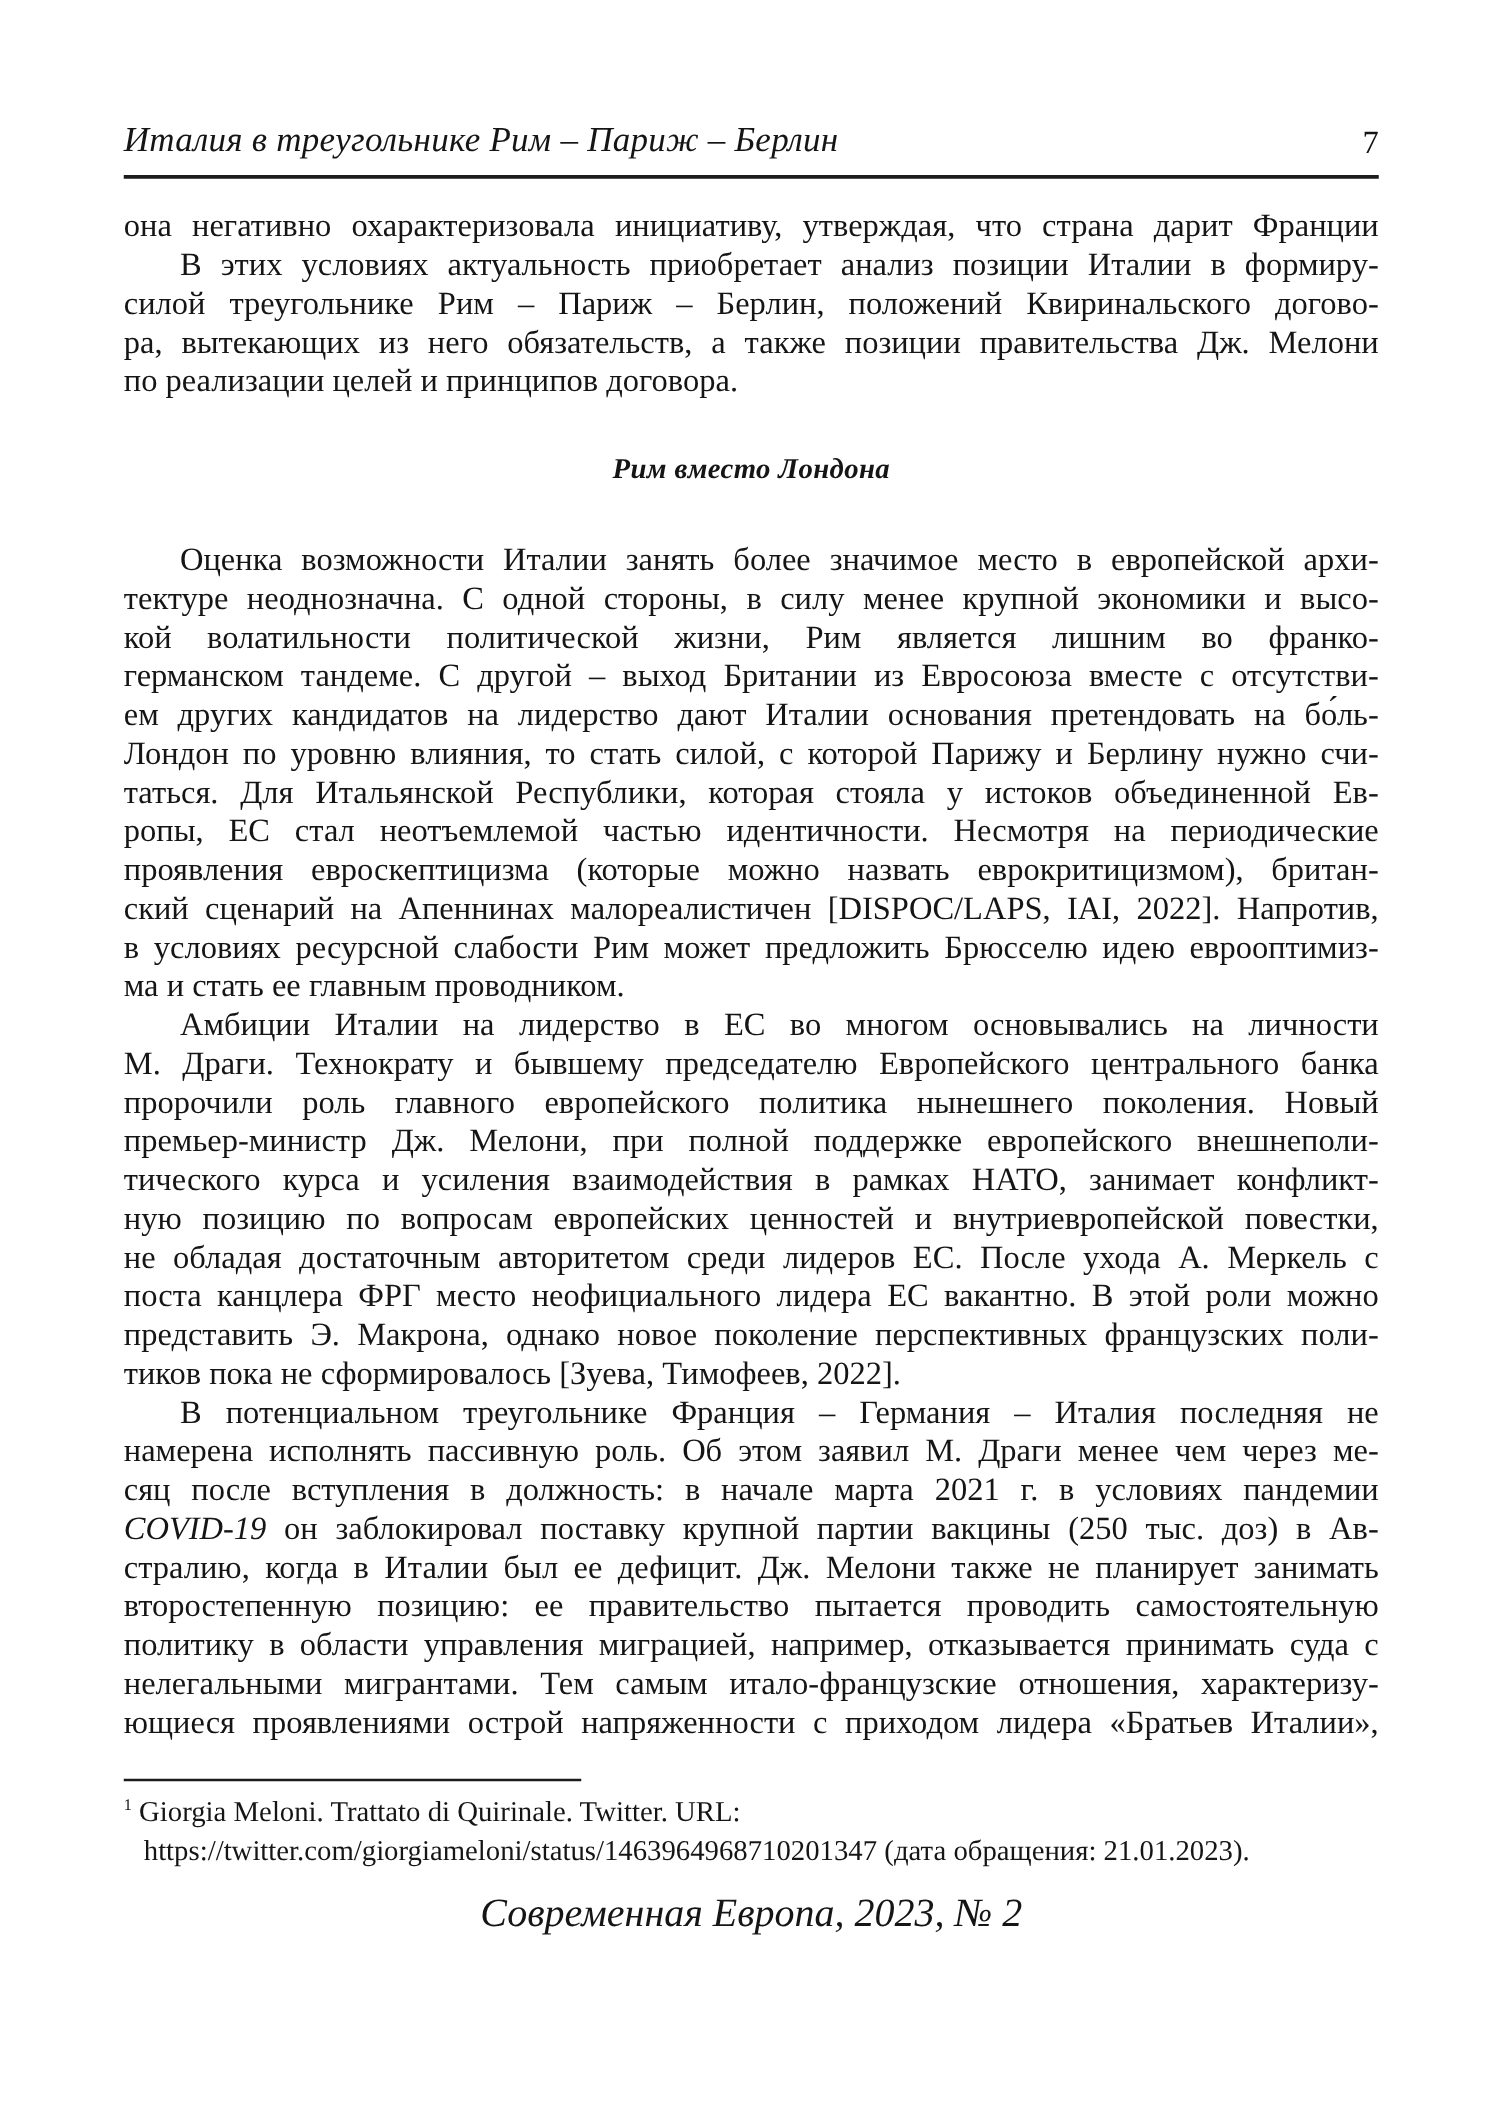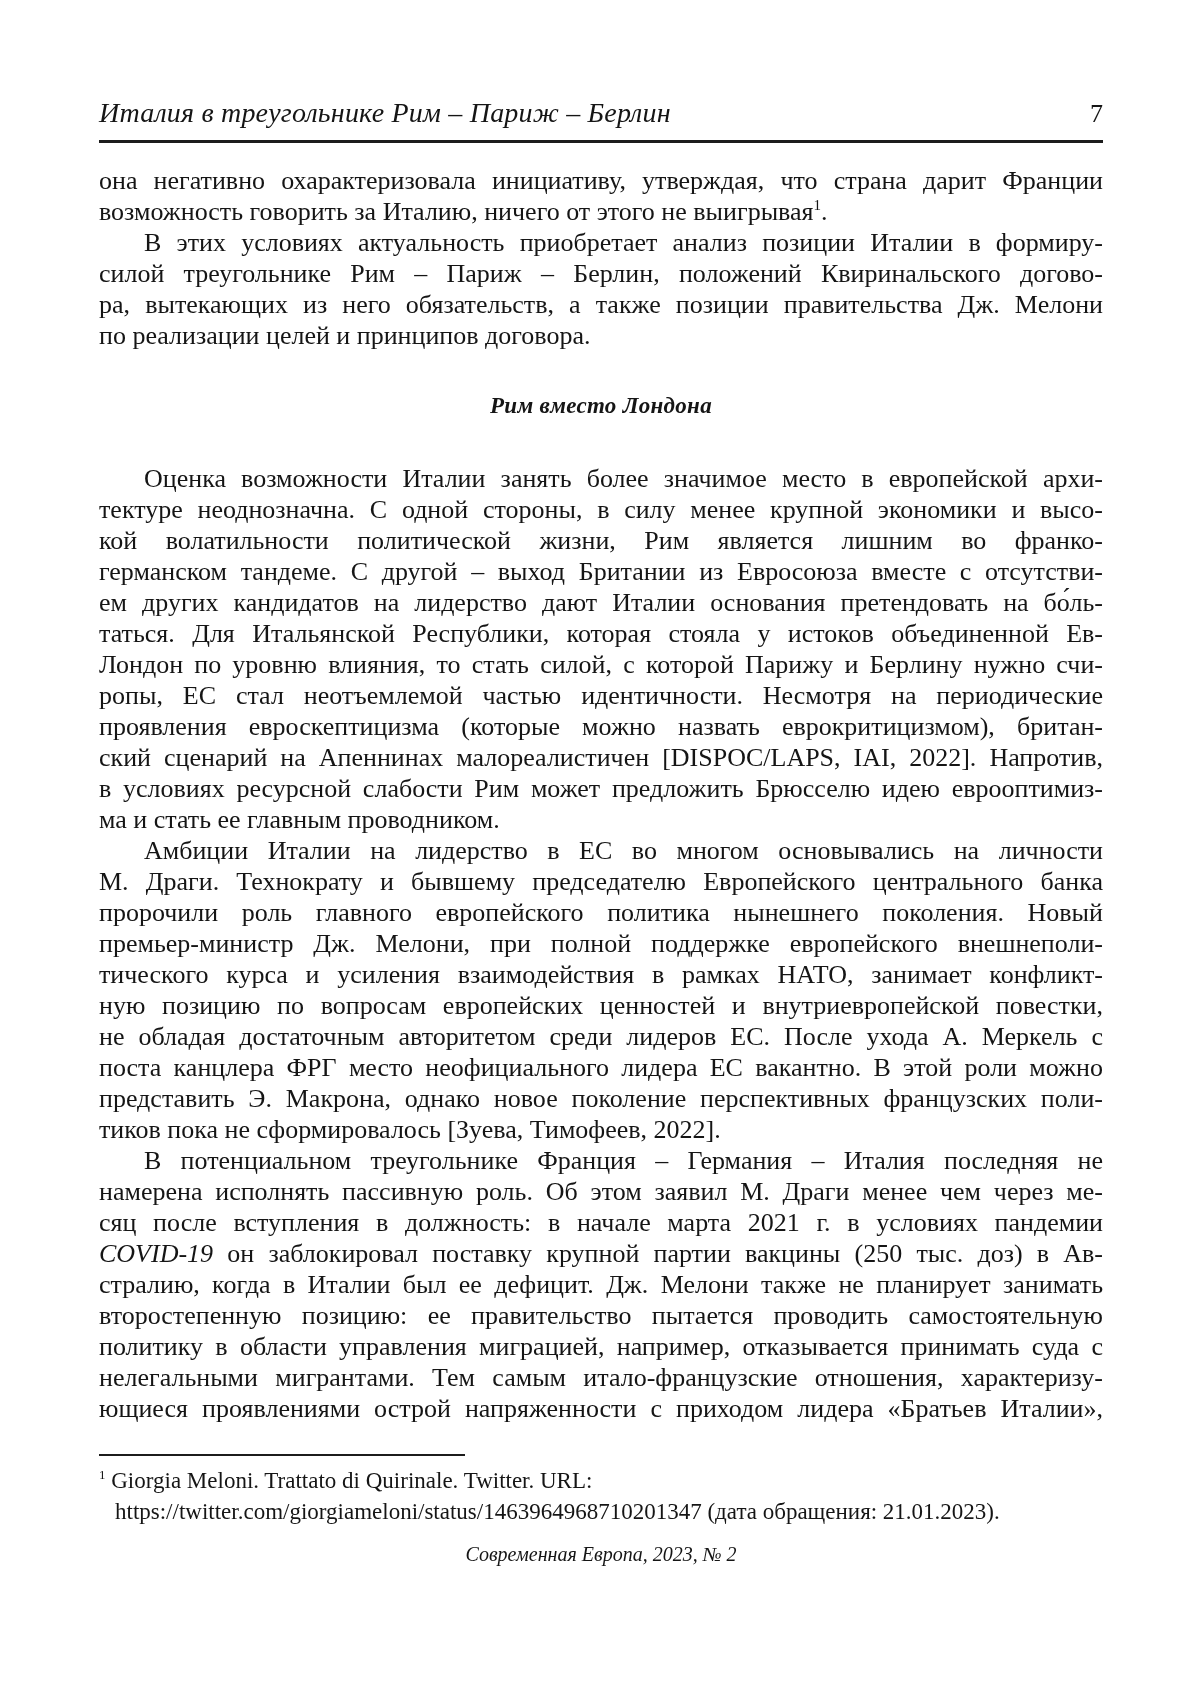--- a/index.html
+++ b/index.html
@@ -74,57 +74,56 @@
     font-size: 13px;
     line-height: 0;
     vertical-align: super;
   }
   .fn-line2 { padding-left: 16px; }
 
   .page-footer {
     margin-top: 16px;
     text-align: center;
     font-style: italic;
-    font-size: 20px;
+    font-size: 32px;
   }
 </style>
 </head>
 <body>
 
 <div class="page">
 
   <header class="running-head">
     <span class="running-title">Италия в треугольнике Рим – Париж – Берлин</span>
     <span class="pageno">7</span>
   </header>
 
   <main class="body-text">
 
     <div class="para">
       <div class="line">она негативно охарактеризовала инициативу, утверждая, что страна дарит Франции</div>
-      <div class="line last"><span>возможность говорить за Италию, ничего от этого не выигрывая</span><sup>1</sup><span>.</span></div>
     </div>
 
     <div class="para">
       <div class="line ind">В этих условиях актуальность приобретает анализ позиции Италии в формиру-</div>
       <div class="line">силой треугольнике Рим – Париж – Берлин, положений Квиринальского догово-</div>
       <div class="line">ра, вытекающих из него обязательств, а также позиции правительства Дж. Мелони</div>
       <div class="line last">по реализации целей и принципов договора.</div>
     </div>
 
     <h2 class="section-heading">Рим вместо Лондона</h2>
 
     <div class="para">
       <div class="line ind">Оценка возможности Италии занять более значимое место в европейской архи-</div>
       <div class="line">тектуре неоднозначна. С одной стороны, в силу менее крупной экономики и высо-</div>
       <div class="line">кой волатильности политической жизни, Рим является лишним во франко-</div>
       <div class="line">германском тандеме. С другой – выход Британии из Евросоюза вместе с отсутстви-</div>
       <div class="line">ем других кандидатов на лидерство дают Италии основания претендовать на бо́ль-</div>
+      <div class="line">Лондон по уровню влияния, то стать силой, с которой Парижу и Берлину нужно счи-</div>
       <div class="line">таться. Для Итальянской Республики, которая стояла у истоков объединенной Ев-</div>
-      <div class="line">Лондон по уровню влияния, то стать силой, с которой Парижу и Берлину нужно счи-</div>
       <div class="line">ропы, ЕС стал неотъемлемой частью идентичности. Несмотря на периодические</div>
       <div class="line">проявления евроскептицизма (которые можно назвать еврокритицизмом), британ-</div>
       <div class="line">ский сценарий на Апеннинах малореалистичен [DISPOC/LAPS, IAI, 2022]. Напротив,</div>
       <div class="line">в условиях ресурсной слабости Рим может предложить Брюсселю идею еврооптимиз-</div>
       <div class="line last">ма и стать ее главным проводником.</div>
     </div>
 
     <div class="para">
       <div class="line ind">Амбиции Италии на лидерство в ЕС во многом основывались на личности</div>
       <div class="line">М. Драги. Технократу и бывшему председателю Европейского центрального банка</div>

